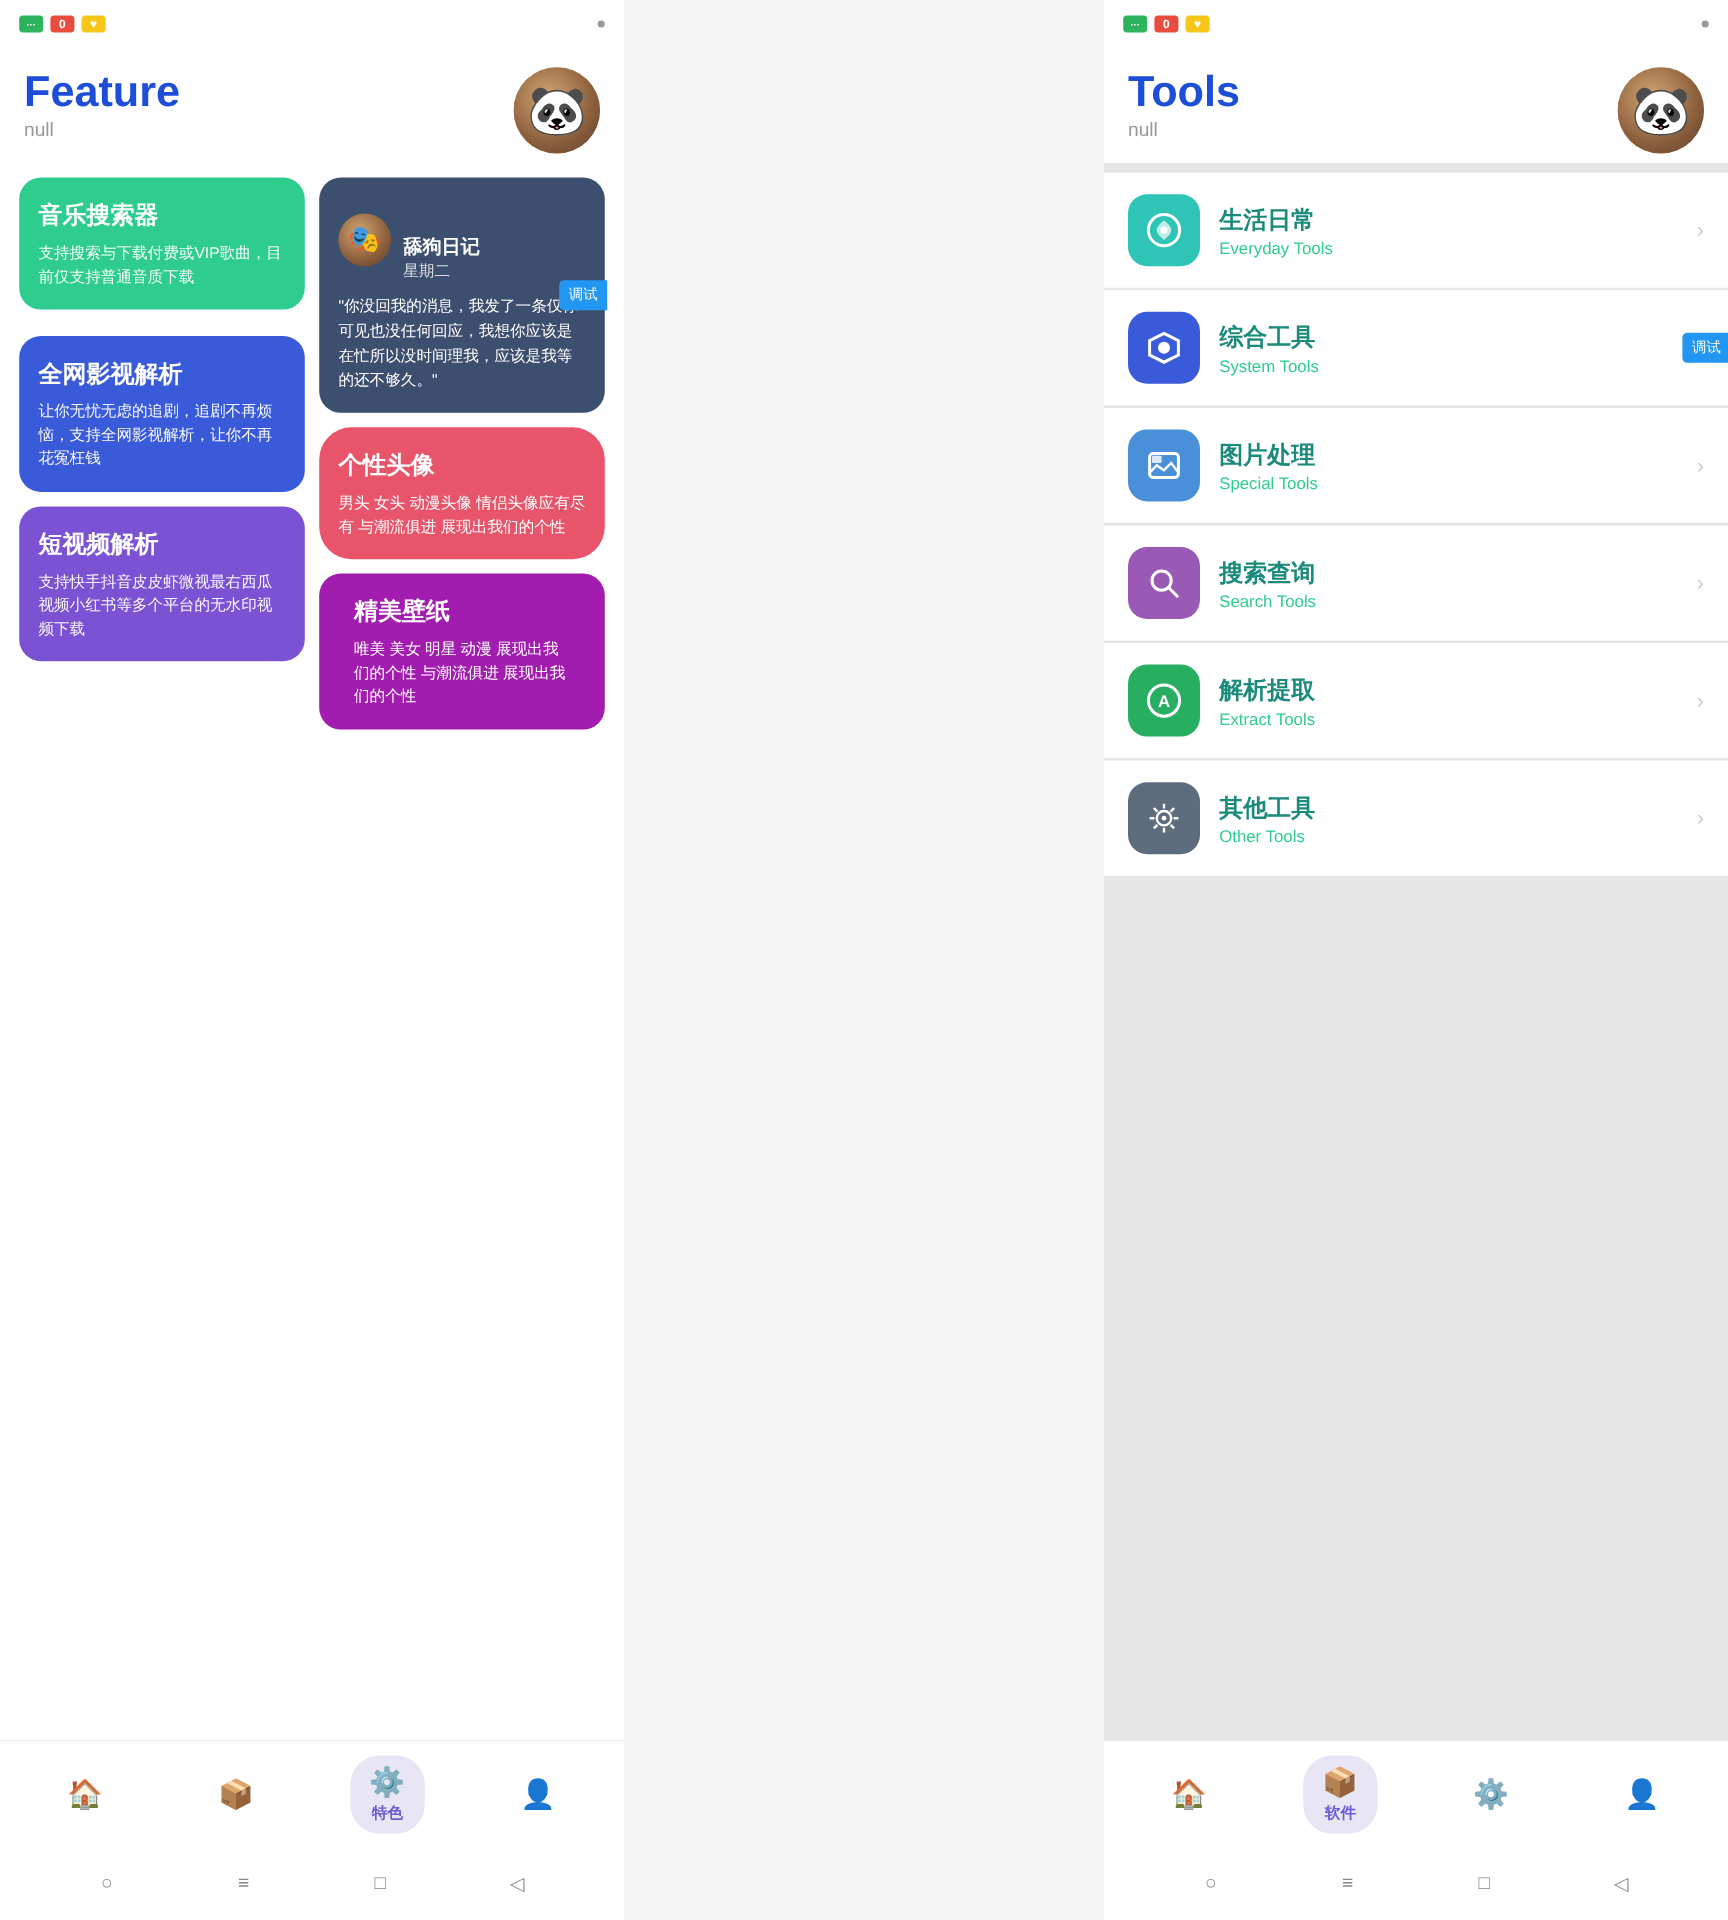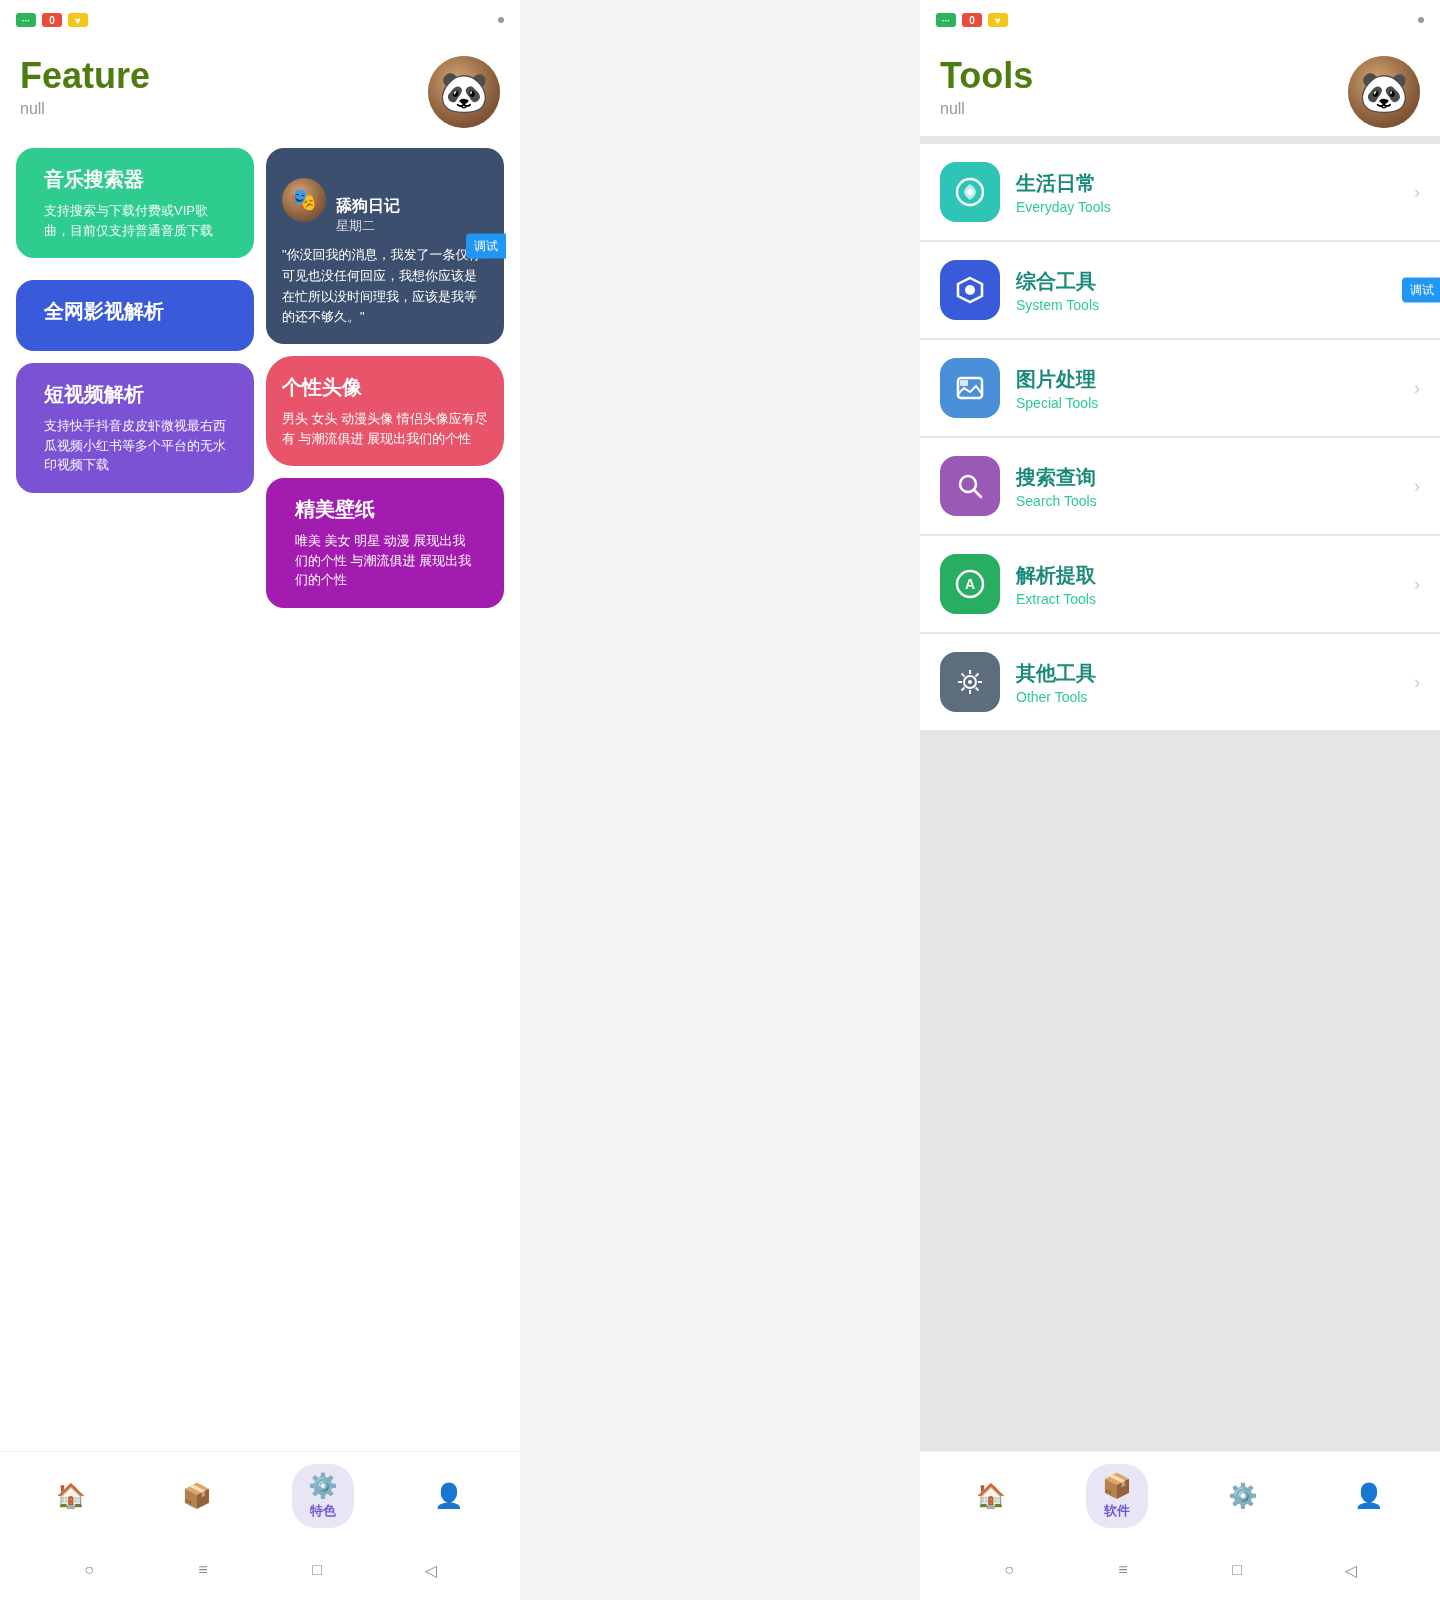--- a/index.html
+++ b/index.html
@@ -71,21 +71,21 @@
     .header {
       padding: 16px 20px 8px;
       display: flex;
       justify-content: space-between;
       align-items: flex-start;
       background: #fff;
     }
     .header-title {
       font-size: 36px;
       font-weight: 800;
-      color: #4d7c0f;
+      color: #1d4ed8;
       line-height: 1.1;
     }
     .header-subtitle {
       font-size: 16px;
       color: #999;
       margin-top: 4px;
     }
     .avatar {
       width: 72px;
       height: 72px;
@@ -128,21 +128,21 @@
     }
     .feature-right {
       display: flex;
       flex-direction: column;
       gap: 12px;
       flex: 1;
     }
 
     .feature-card {
       border-radius: 18px;
-      padding: 18px 28px;
+      padding: 18px 16px;
       color: #fff;
     }
     .feature-card.green { background: #2ecc8e; }
     .feature-card.blue { background: #3a5bd9; margin-top: 10px; }
     .feature-card.purple { background: #7b52d3; }
 
     .feature-card-title {
       font-size: 20px;
       font-weight: 700;
       margin-bottom: 8px;
@@ -377,20 +377,21 @@
 
   <div class="feature-content">
 
     <div class="feature-left">
       <div class="feature-card green">
         <div class="feature-card-title">音乐搜索器</div>
         <div class="feature-card-desc">支持搜索与下载付费或VIP歌曲，目前仅支持普通音质下载</div>
       </div>
       <div class="feature-card blue">
         <div class="feature-card-title">全网影视解析</div>
+        <div class="feature-card-desc">让你无忧无虑的追剧，追剧不再烦恼，支持全网影视解析，让你不再花冤枉钱</div>
       </div>
       <div class="feature-card purple">
         <div class="feature-card-title">短视频解析</div>
         <div class="feature-card-desc">支持快手抖音皮皮虾微视最右西瓜视频小红书等多个平台的无水印视频下载</div>
       </div>
     </div>
 
     <div class="feature-right">
 
       <div class="diary-card" style="position:relative;">

